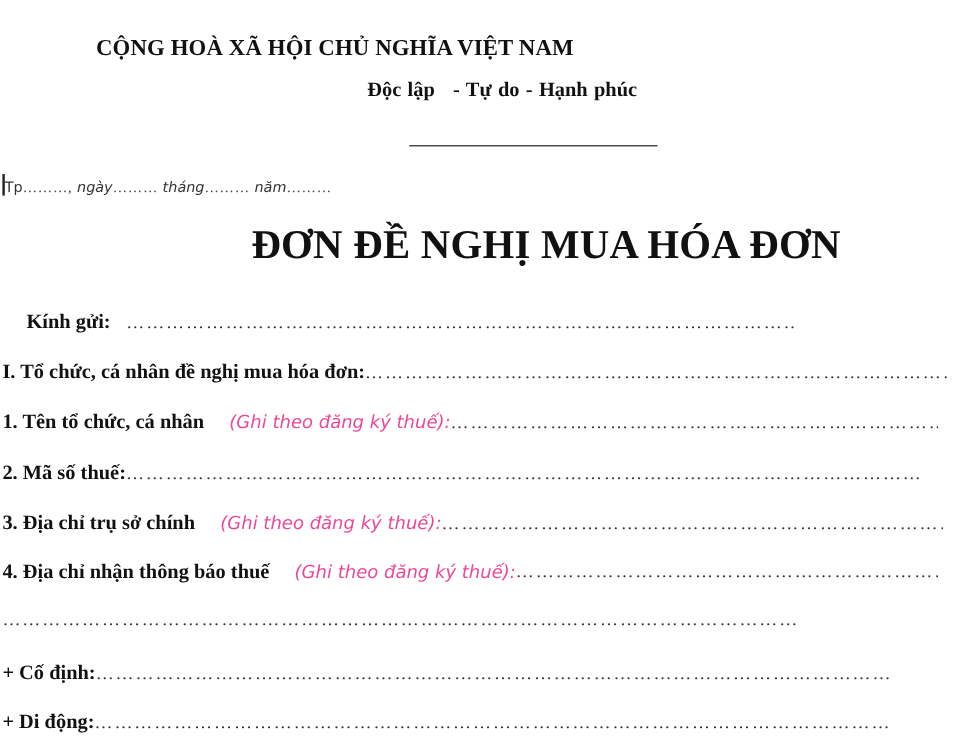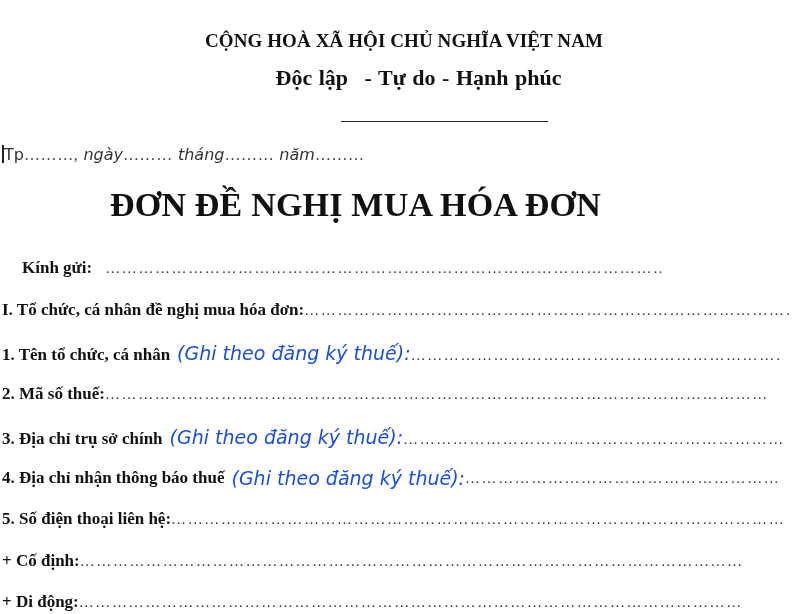--- a/index.html
+++ b/index.html
@@ -12,46 +12,46 @@
     height: 614px;
     position: relative;
     overflow: hidden;
     color: #111111;
     font-family: "Liberation Serif", serif;
   }
   .abs { position: absolute; white-space: nowrap; }
 
   .nation-header {
     left: 0; width: 728px; top: 30px;
-    text-align: center;
+    text-align: left;
     font-weight: bold;
     font-size: 19px;
     letter-spacing: 0.1px;
     padding-left: 80px;
     box-sizing: border-box;
   }
   .motto {
     left: 0; width: 800px; top: 65px;
     text-align: center;
     font-weight: bold;
-    font-size: 22px;
+    font-size: 17px;
     padding-left: 37px;
     box-sizing: border-box;
     word-spacing: 1px;
   }
   .motto .gap { display: inline-block; width: 10px; }
   .header-rule {
     left: 341px; top: 121px;
     width: 207px; height: 0;
     border-top: 1px solid #222;
   }
 
   .date-line {
     left: 2px; top: 145px;
-    font-size: 16px;
+    font-size: 12px;
     font-family: "DejaVu Sans", sans-serif;
     font-style: italic;
     color: #333;
   }
   .date-line .plain { font-style: normal; }
   .date-line .cursor {
     display: inline-block;
     width: 2px; height: 18px;
     background: #222;
     vertical-align: -3px;
@@ -59,21 +59,21 @@
   }
   .date-line .dots {
     font-style: normal;
     font-family: "Liberation Serif", serif;
     letter-spacing: 0.6px;
     color: #444;
   }
 
   .doc-title {
     left: 0; width: 800px; top: 186px;
-    text-align: left;
+    text-align: center;
     font-weight: bold;
     font-size: 34px;
     padding-left: 110px;
     box-sizing: border-box;
     letter-spacing: 0.2px;
   }
 
   .field {
     left: 2px;
     font-size: 17px;
@@ -81,23 +81,23 @@
     display: flex;
     align-items: baseline;
     overflow: hidden;
   }
   .field .label { flex: 0 0 auto; }
   .field .hint {
     flex: 0 0 auto;
     font-weight: normal;
     font-style: italic;
     font-family: "DejaVu Sans", sans-serif;
-    font-size: 19px;
-    color: #1d4ed8;
-    margin-left: 7px;
+    font-size: 15px;
+    color: #ec4899;
+    margin-left: 21px;
   }
   .field .dots {
     flex: 1 1 auto;
     overflow: hidden;
     font-weight: normal;
     font-size: 15px;
     letter-spacing: 1.6px;
     color: #333;
     white-space: nowrap;
   }
@@ -150,21 +150,20 @@
   <span class="dots">…………………………………………………………………………………………………………</span>
 </div>
 
 <div class="abs field" style="top:467px; width:780px;align-items:center;">
   <span class="label">4. Địa chỉ nhận thông báo thuế</span>
   <span class="hint">(Ghi theo đăng ký thuế):</span>
   <span class="dots">…………………………………………………………………………………………………………</span>
 </div>
 
 <div class="abs field" style="top:509px; width:784px;">
-  <span class="label">5. Số điện thoại liên hệ:</span>
   <span class="dots">…………………………………………………………………………………………………………</span>
 </div>
 
 <div class="abs field" style="top:551px; width:786px;">
   <span class="label">+ Cố định:</span>
   <span class="dots">…………………………………………………………………………………………………………</span>
 </div>
 
 <div class="abs field" style="top:592px; width:786px;">
   <span class="label">+ Di động:</span>

